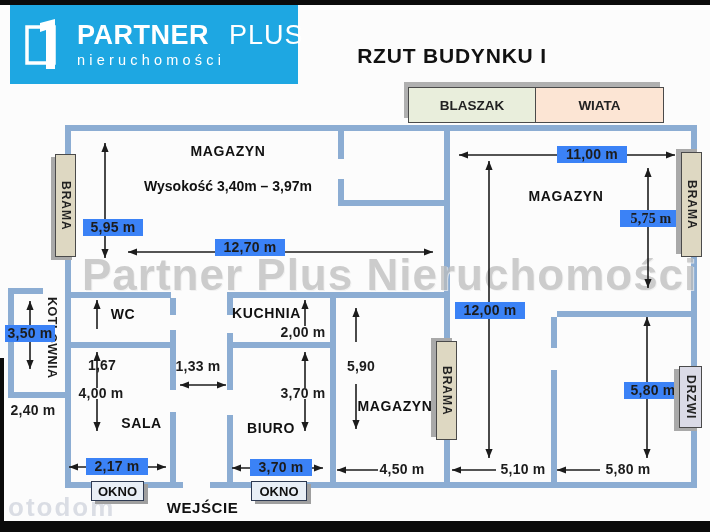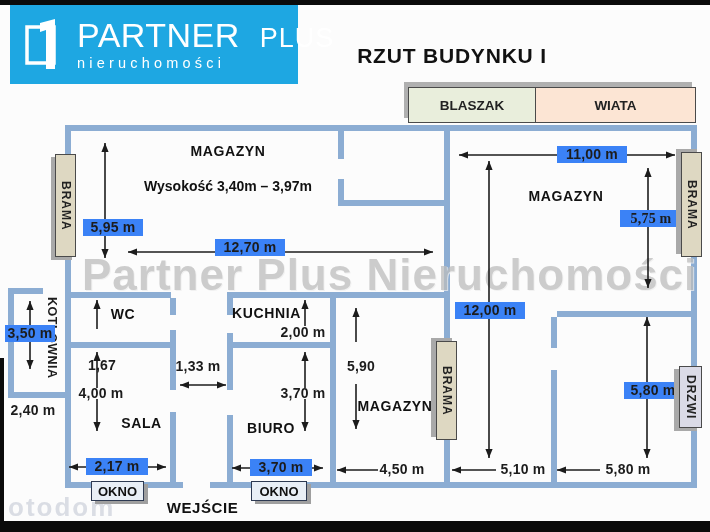--- a/index.html
+++ b/index.html
@@ -5,33 +5,33 @@
   html,body{margin:0;padding:0;background:#ffffff;}
   #stage{position:relative;width:710px;height:532px;background:#fcfcfc;overflow:hidden;
          font-family:"Liberation Sans",sans-serif;}
   .bar{position:absolute;background:#0b0b0b;z-index:20;}
   
   #logo{position:absolute;left:10px;top:5px;width:288px;height:79px;background:#1ea7e2;
         z-index:21;display:flex;align-items:center;}
   #logo .mark{margin-left:14px;flex:0 0 auto;}
   #logo .ltxt{margin-left:9px;color:#fff;line-height:1;}
   #logo .l1{white-space:nowrap;}
-  #logo .l1 .b{font-size:34px;font-weight:400;letter-spacing:0.5px;}
+  #logo .l1 .b{font-size:27px;font-weight:700;letter-spacing:0.5px;}
   #logo .l1 .p{font-size:27px;font-weight:300;margin-left:20px;letter-spacing:1px;}
   #logo .l2{font-size:14.5px;font-weight:400;letter-spacing:4.2px;margin-top:4px;}
   
   #title{position:absolute;left:352px;top:44px;width:200px;text-align:center;font-size:21px;
          font-weight:800;color:#111;letter-spacing:0.8px;z-index:10;}
   
   #legend{position:absolute;left:408px;top:87px;height:36px;display:flex;z-index:12;
           box-shadow:-4px -5px 0 #b0b0b0;}
   .lgbox{display:flex;align-items:center;justify-content:center;font-size:13.5px;font-weight:600;
          color:#222;border:1.5px solid #4a4a4a;box-sizing:border-box;}
   #lg-blaszak{width:128px;background:#e9eedc;}
-  #lg-wiata{width:160px;background:#fce5d4;border-left:none;}
+  #lg-wiata{width:128px;background:#fce5d4;border-left:none;}
   
   .wall{position:absolute;background:#8cadd3;z-index:3;}
   
   .vbox{position:absolute;display:flex;align-items:center;justify-content:center;
         writing-mode:vertical-rl;font-size:12px;font-weight:700;color:#222;
         border:1.5px solid #4a4a4a;box-sizing:border-box;z-index:12;letter-spacing:1px;}
   .brama{background:#ded8c2;}
   .drzwi{background:#dbdbe7;}
   
   .okno{position:absolute;background:#e9eff6;border:1.5px solid #2e3a52;box-sizing:border-box;

